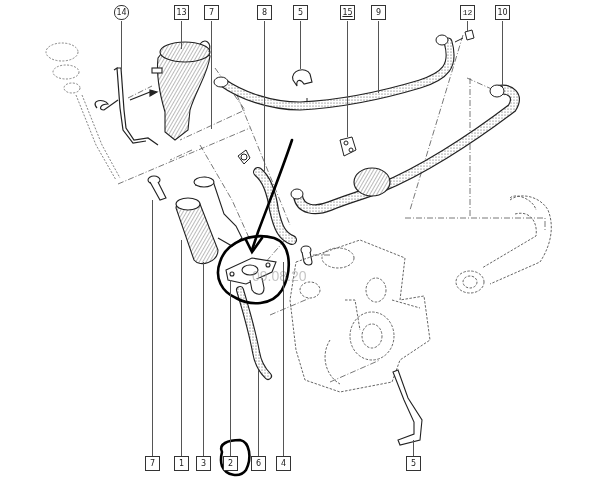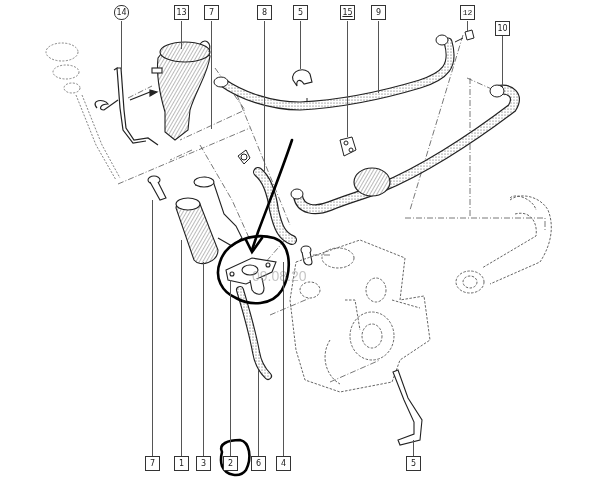--- a/index.html
+++ b/index.html
@@ -191,21 +191,21 @@
   <div class="leader" style="left:347px;top:21px;height:116px;"></div>
   <div class="callout" style="left:340px;top:5px;text-decoration:underline;">15</div>
 
   <div class="leader" style="left:378px;top:21px;height:72px;"></div>
   <div class="callout" style="left:371px;top:5px;">9</div>
 
   <div class="leader" style="left:467px;top:21px;height:10px;"></div>
   <div class="callout" style="left:460px;top:5px;font-family:Liberation Mono, monospace;">12</div>
 
   <div class="leader" style="left:502px;top:21px;height:66px;"></div>
-  <div class="callout" style="left:495px;top:5px;margin-top:16px;">10</div>
+  <div class="callout" style="left:495px;top:5px;">10</div>
 
   <div class="leader" style="left:152px;top:200px;height:256px;"></div>
   <div class="callout" style="left:145px;top:456px;">7</div>
 
   <div class="leader" style="left:181px;top:240px;height:216px;"></div>
   <div class="callout" style="left:174px;top:456px;">1</div>
 
   <div class="leader" style="left:203px;top:262px;height:194px;"></div>
   <div class="callout" style="left:196px;top:456px;">3</div>
 

